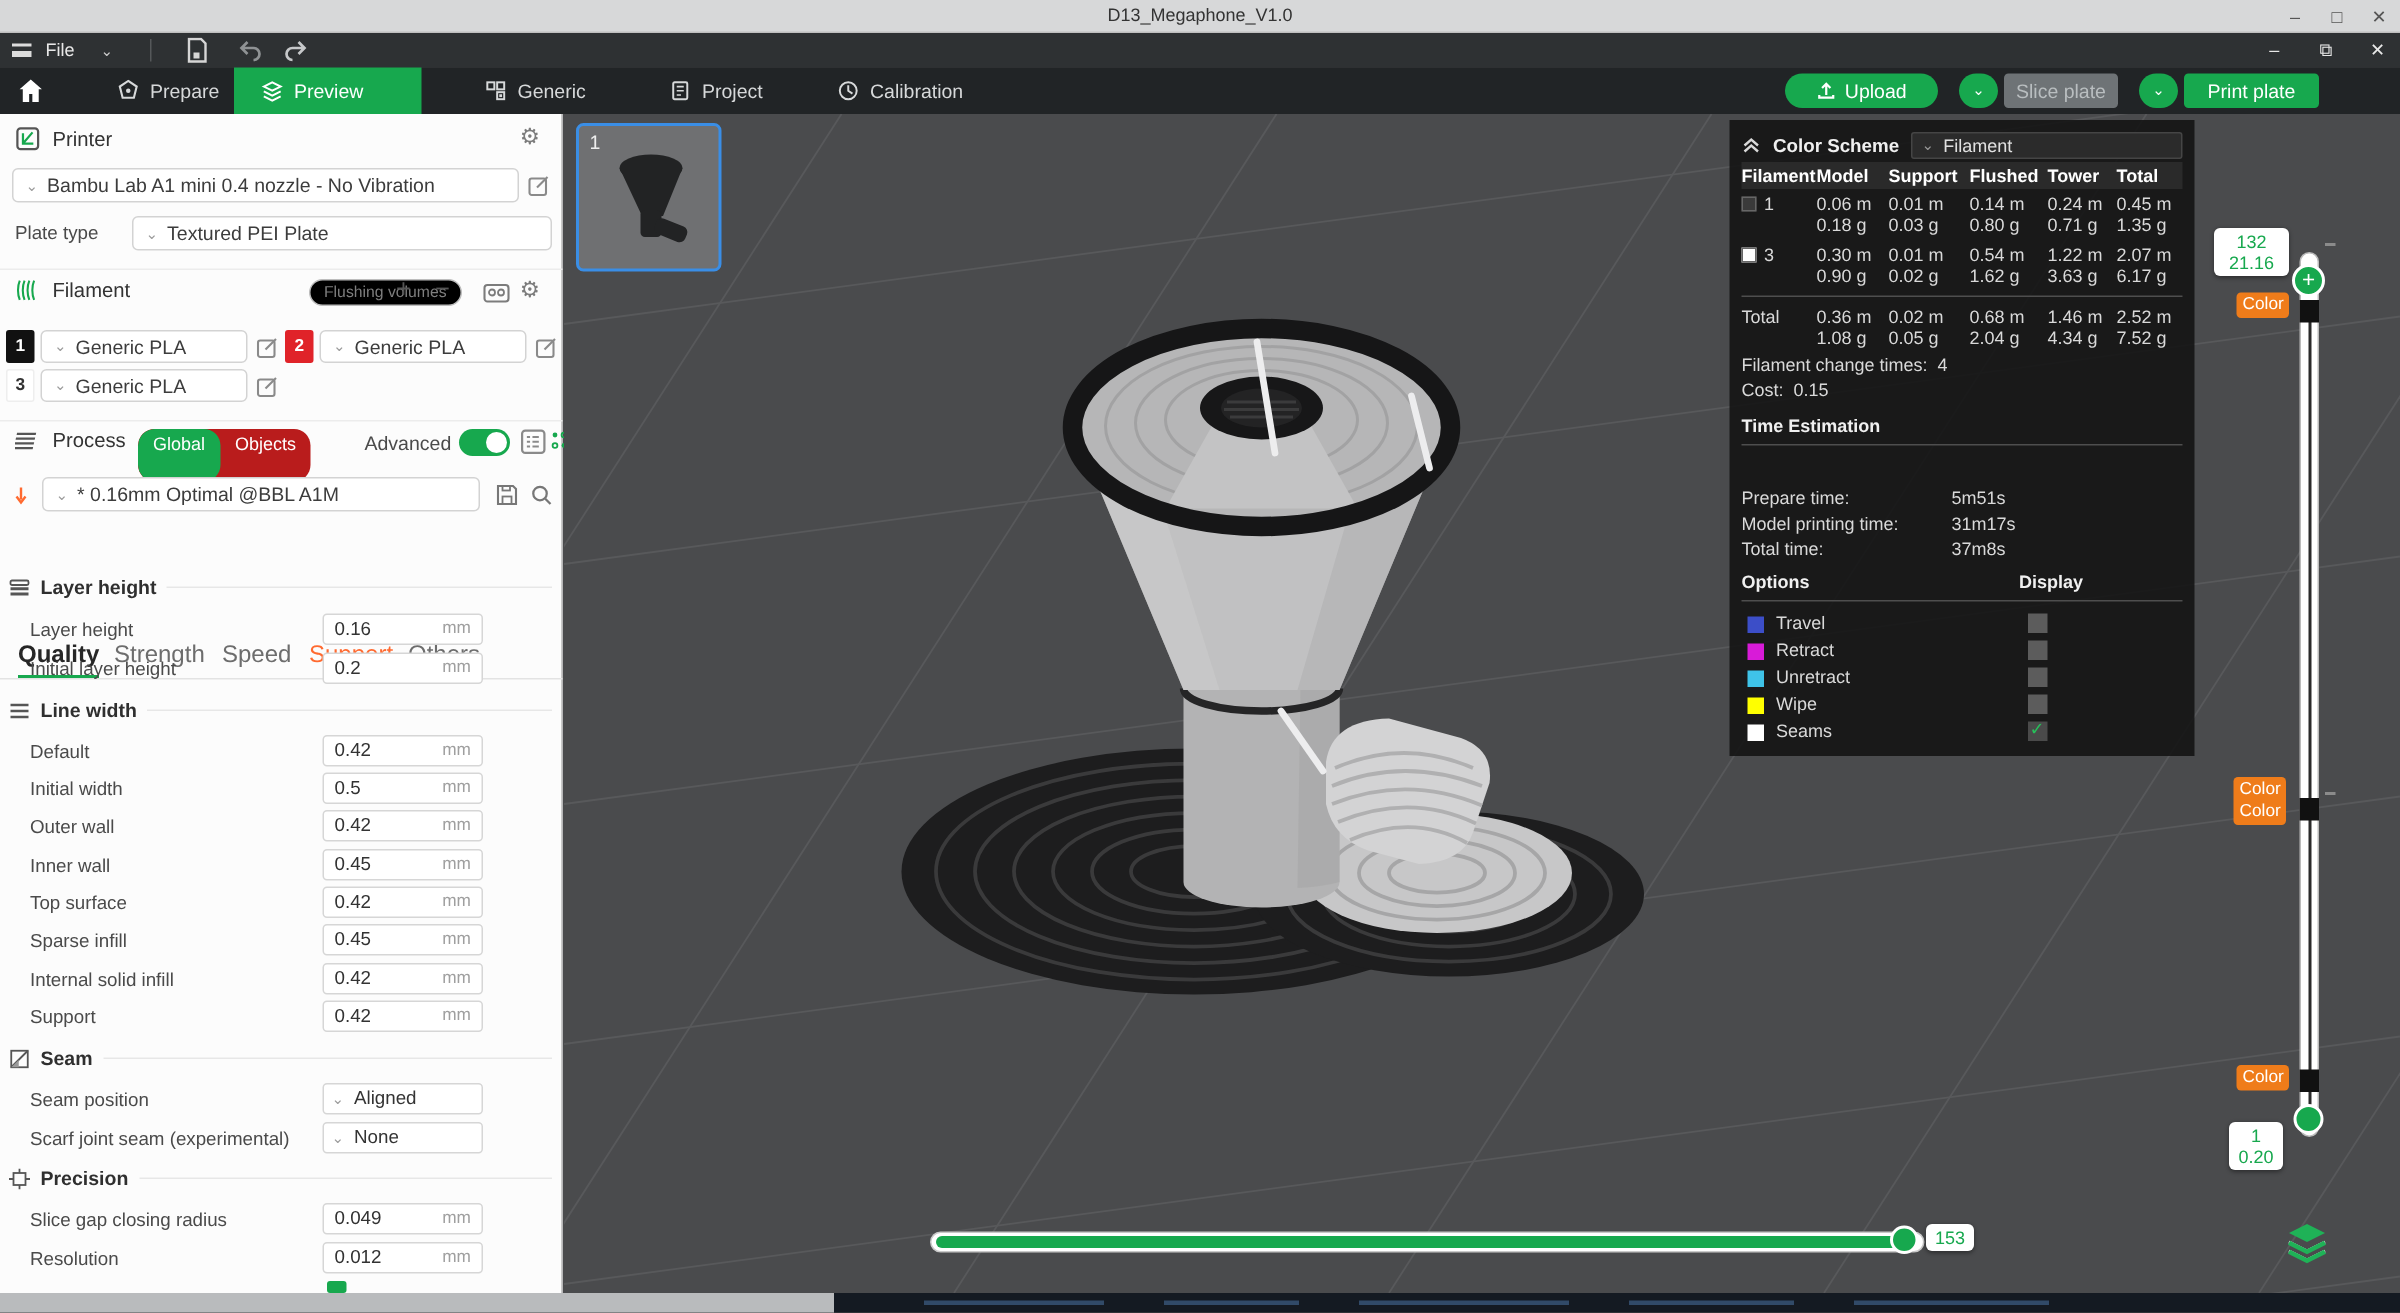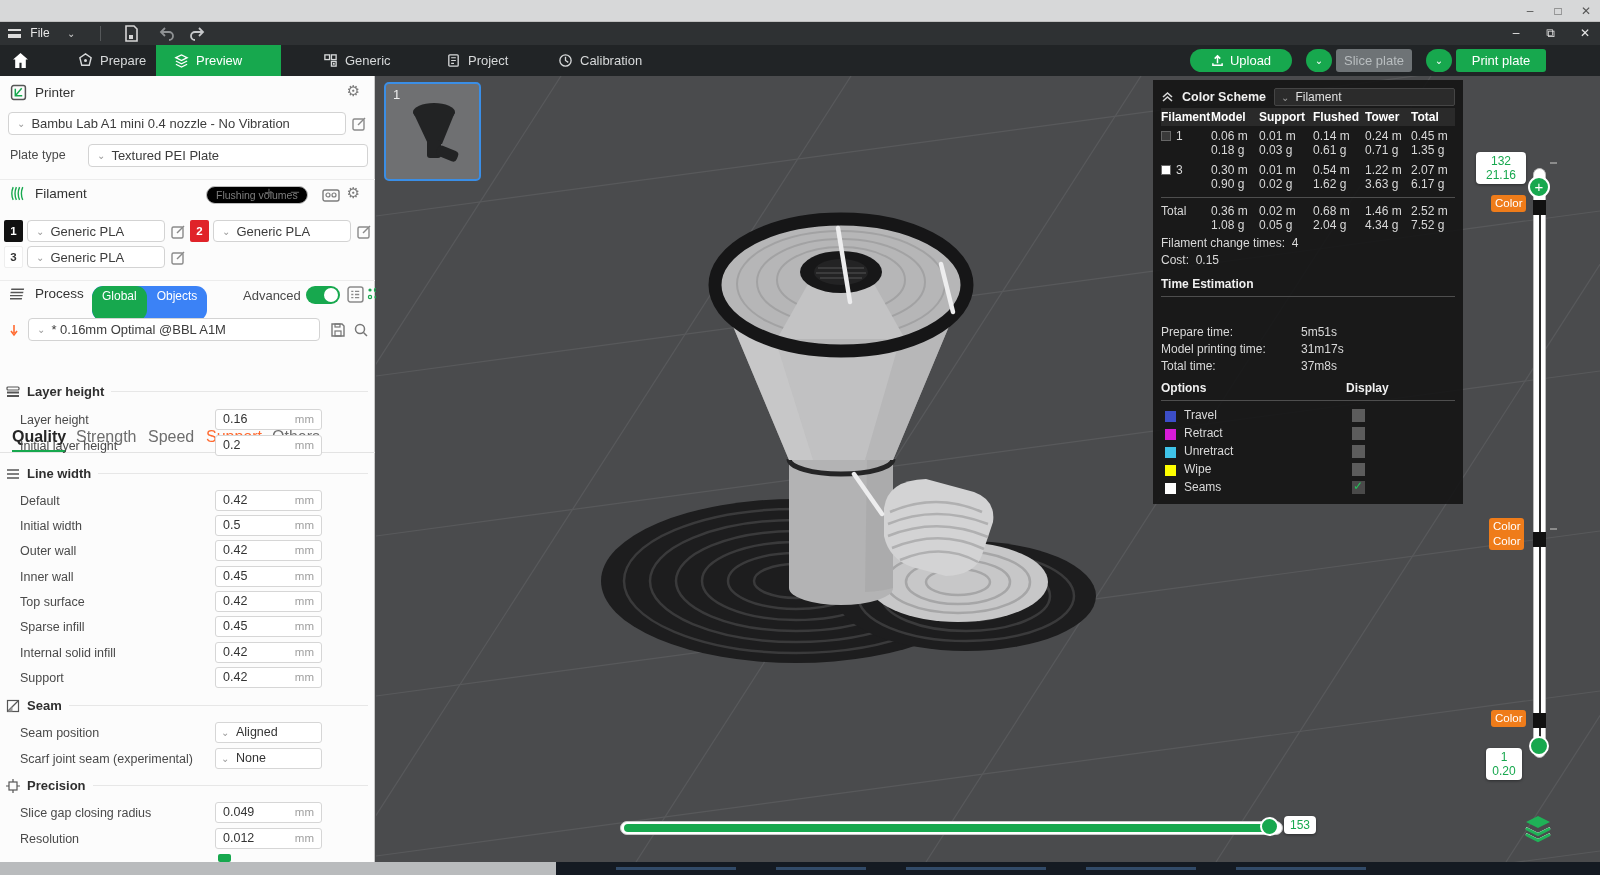--- a/index.html
+++ b/index.html
@@ -38,21 +38,21 @@
   .lp-head { position:absolute; left:10px; display:flex; align-items:center; gap:8px; font-size:13.5px; color:#333; }
   .lp-head svg { width:17px; height:17px; }
   .gear { position:absolute; font-size:15px; color:#7c7c7c; }
   .combo { position:absolute; border:1px solid #d3d3d3; border-radius:4px; background:#fff; display:flex; align-items:center; gap:6px; padding:0 8px; font-size:13px; color:#3c3c3c; }
   .combo .chevg { color:#9a9a9a; font-size:10px; }
   .edit-ic { position:absolute; width:15px; height:15px; }
   .pillbtn { position:absolute; border:1px solid #bdbdbd; border-radius:10px; color:#7e7e7e; font-size:10.5px; padding:2px 9px; background:#000000;margin-left:26px; }
   .pm { position:absolute; font-size:17px; color:#555; }
   .sw { position:absolute; width:19px; height:22px; color:#fff; font-size:11.5px; font-weight:bold; display:flex; align-items:center; justify-content:center; border-radius:2px; }
   .hr { position:absolute; left:0; width:375px; height:1px; background:#ececec; }
-  .seg-pill { position:absolute; height:35px; background:#3b82f6; border-radius:11px; display:flex; overflow:hidden; }
+  .seg-pill { position:absolute; height:35px; background:#b91c1c; border-radius:11px; display:flex; overflow:hidden; }
   .seg { padding:0 10px; line-height:21px; font-size:12px; color:#fff; }
   .seg.on { background:#17a84e; border-radius:11px; }
   .toggle { position:absolute; width:34px; height:18px; border-radius:9px; background:#17a84e; }
   .toggle:after { content:""; position:absolute; right:2px; top:2px; width:14px; height:14px; border-radius:50%; background:#fff; }
   .ptabs { position:absolute; left:0; top:352px; width:375px; height:25px; border-bottom:1px solid #e3e3e3; }
   .ptab { position:absolute; top:0; font-size:16px; color:#6d6d6d; }
   .ptab.sel { color:#262626; font-weight:bold; border-bottom:2px solid #17a84e; padding-bottom:4px; }
   .ptab.mod { color:#ff6a30; }
   .sec-h { position:absolute; left:6px; display:flex; align-items:center; gap:7px; font-weight:bold; font-size:13px; color:#2f2f2f; width:362px; }
   .sec-h svg { width:14px; height:14px; }
@@ -115,20 +115,21 @@
   
   #strip-light { position:absolute; left:0; top:862px; width:556px; height:13px; background:#b9bbbd; }
   #strip-dark { position:absolute; left:556px; top:862px; width:1044px; height:13px; background:#141a22; }
   #strip-dark .fake { position:absolute; top:5px; height:3px; background:#3d5f86; opacity:.7; }
   svg { display:block; }
 </style>
 </head>
 <body>
 
 <div id="os-bar">
+  <div id="os-title">D13_Megaphone_V1.0</div>
   <span class="os-ctrl" style="right:56px;">–</span>
   <span class="os-ctrl" style="right:28px;">□</span>
   <span class="os-ctrl" style="right:0;">✕</span>
 </div>
 
 <div id="menu-bar">
   <div class="mitem" style="left:8px;">
     <span class="hamb"></span>
     <span style="margin-left:6px;">File</span>
     <span class="chev" style="margin-left:14px;">⌄</span>
@@ -586,21 +587,21 @@
         <span>Support</span>
       <span>Flushed</span>
         <span>Tower</span>
         <span>Total</span>
     </div>
 
     <div class="t-grid t-row">
       <span class="cell"><span class="swatch" style="background:#3a3a3a;"></span><span>1</span></span>
       <span class="cell"><span>0.06 m</span><span class="l2">0.18 g</span></span>
       <span class="cell"><span>0.01 m</span><span class="l2">0.03 g</span></span>
-      <span class="cell"><span>0.14 m</span><span class="l2">0.61 g</span></span>
+      <span class="cell"><span>0.14 m</span><span class="l2">0.80 g</span></span>
       <span class="cell"><span>0.24 m</span><span class="l2">0.71 g</span></span>
       <span class="cell"><span>0.45 m</span><span class="l2">1.35 g</span></span>
     </div>
 
     <div class="t-grid t-row">
       <span class="cell"><span class="swatch" style="background:#fff;"></span><span>3</span></span>
       <span class="cell"><span>0.30 m</span><span class="l2">0.90 g</span></span>
       <span class="cell"><span>0.01 m</span><span class="l2">0.02 g</span></span>
       <span class="cell"><span>0.54 m</span><span class="l2">1.62 g</span></span>
       <span class="cell"><span>1.22 m</span><span class="l2">3.63 g</span></span>

